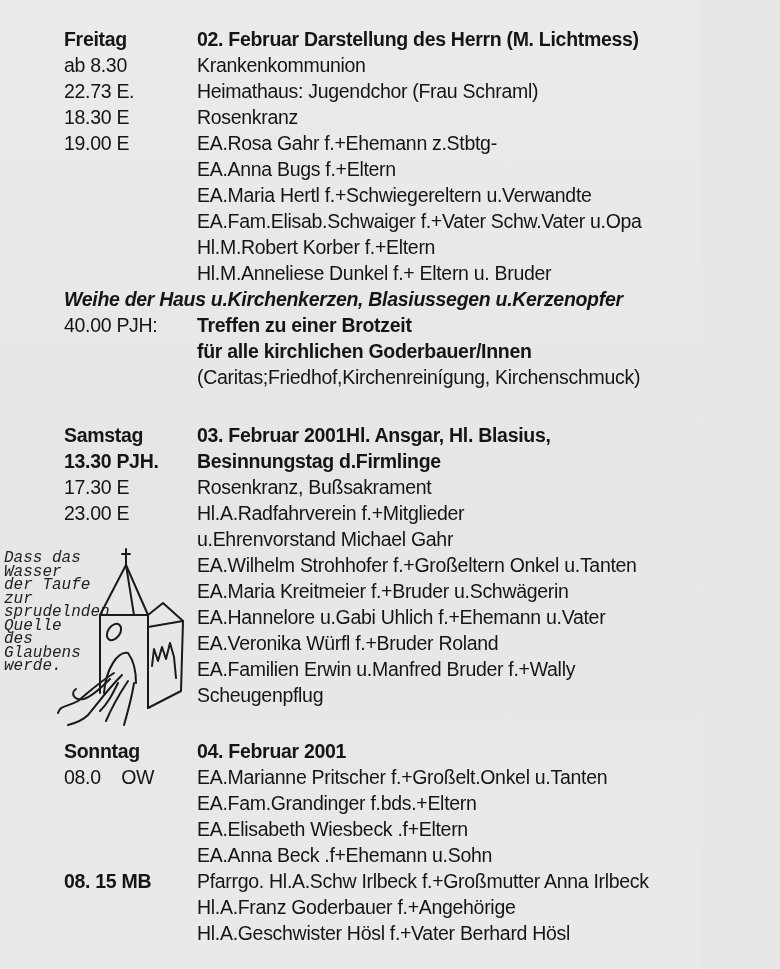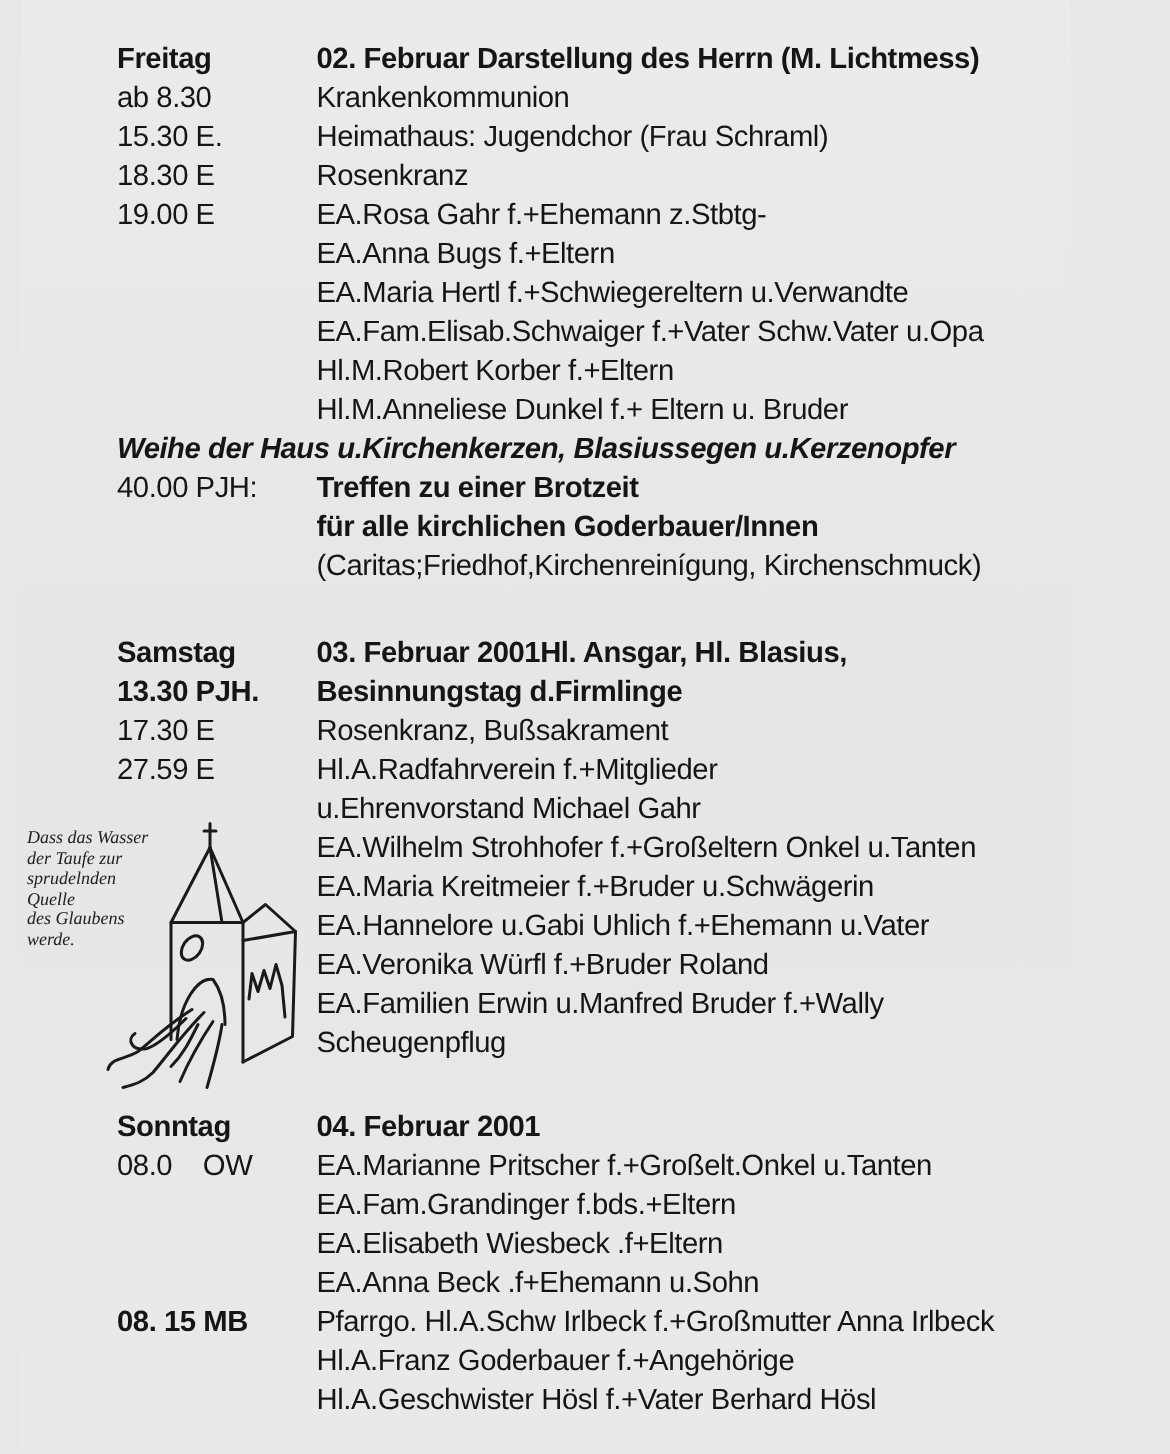--- a/index.html
+++ b/index.html
@@ -3,49 +3,49 @@
 <meta charset="utf-8">
 <style>
   html, body { margin:0; padding:0; }
   body {
     width:780px; height:969px; overflow:hidden;
     background:#e7e7e5;
     font-family:"Liberation Sans", sans-serif;
     color:#151515;
     position:relative;
   }
-  .page { position:absolute; left:14px; top:0; width:700px; height:969px;
+  .page { position:absolute; left:0; top:0; width:700px; height:969px;
     background: linear-gradient(180deg,#ebebe9 0%,#e6e6e4 50%,#e9e9e7 100%); }
   .row { position:absolute; left:0; height:26px; font-size:19.5px; line-height:26px; white-space:nowrap; letter-spacing:-0.3px; }
   .row .l { position:absolute; left:64px; }
   .row .r { position:absolute; left:197px; }
   .b { font-weight:bold; }
   .bi { font-weight:bold; font-style:italic; }
   .full { position:absolute; left:64px; }
   .caption {
     position:absolute; left:4px; top:552px; width:90px;
-    font-family:Liberation Serif, serif; font-style:italic; font-size:12px; line-height:13.5px; color:#222;
+    font-family:Liberation Mono, monospace; font-style:italic; font-size:16px; line-height:13.5px; color:#222;
   }
   .church { position:absolute; left:48px; top:543px; }
 </style>
 </head>
 <body>
 
 <div class="page">
 
   <div class="row" style="top:26px">
     <span class="l b">Freitag</span>
     <span class="r b">02. Februar  Darstellung des Herrn (M. Lichtmess)</span>
   </div>
   <div class="row" style="top:52px">
     <span class="l">ab 8.30</span>
     <span class="r">Krankenkommunion</span>
   </div>
   <div class="row" style="top:78px">
-    <span class="l">15.30 E.</span>
+    <span class="l">22.73 E.</span>
     <span class="r">Heimathaus: Jugendchor (Frau Schraml)</span>
   </div>
   <div class="row" style="top:104px">
     <span class="l">18.30 E</span>
     <span class="r">Rosenkranz</span>
   </div>
   <div class="row" style="top:130px">
     <span class="l">19.00 E</span>
     <span class="r">EA.Rosa Gahr f.+Ehemann z.Stbtg-</span>
   </div>
@@ -84,21 +84,21 @@
   </div>
   <div class="row" style="top:448px">
     <span class="l b">13.30 PJH.</span>
     <span class="r b">Besinnungstag d.Firmlinge</span>
   </div>
   <div class="row" style="top:474px">
     <span class="l">17.30 E</span>
     <span class="r">Rosenkranz, Bußsakrament</span>
   </div>
   <div class="row" style="top:500px">
-    <span class="l">27.59 E</span>
+    <span class="l">23.00 E</span>
     <span class="r">Hl.A.Radfahrverein f.+Mitglieder</span>
   </div>
   <div class="row" style="top:526px">
     <span class="r">u.Ehrenvorstand Michael Gahr</span>
   </div>
   <div class="row" style="top:552px">
     <span class="r">EA.Wilhelm Strohhofer f.+Großeltern Onkel u.Tanten</span>
   </div>
   <div class="row" style="top:578px">
     <span class="r">EA.Maria Kreitmeier f.+Bruder u.Schwägerin</span>

